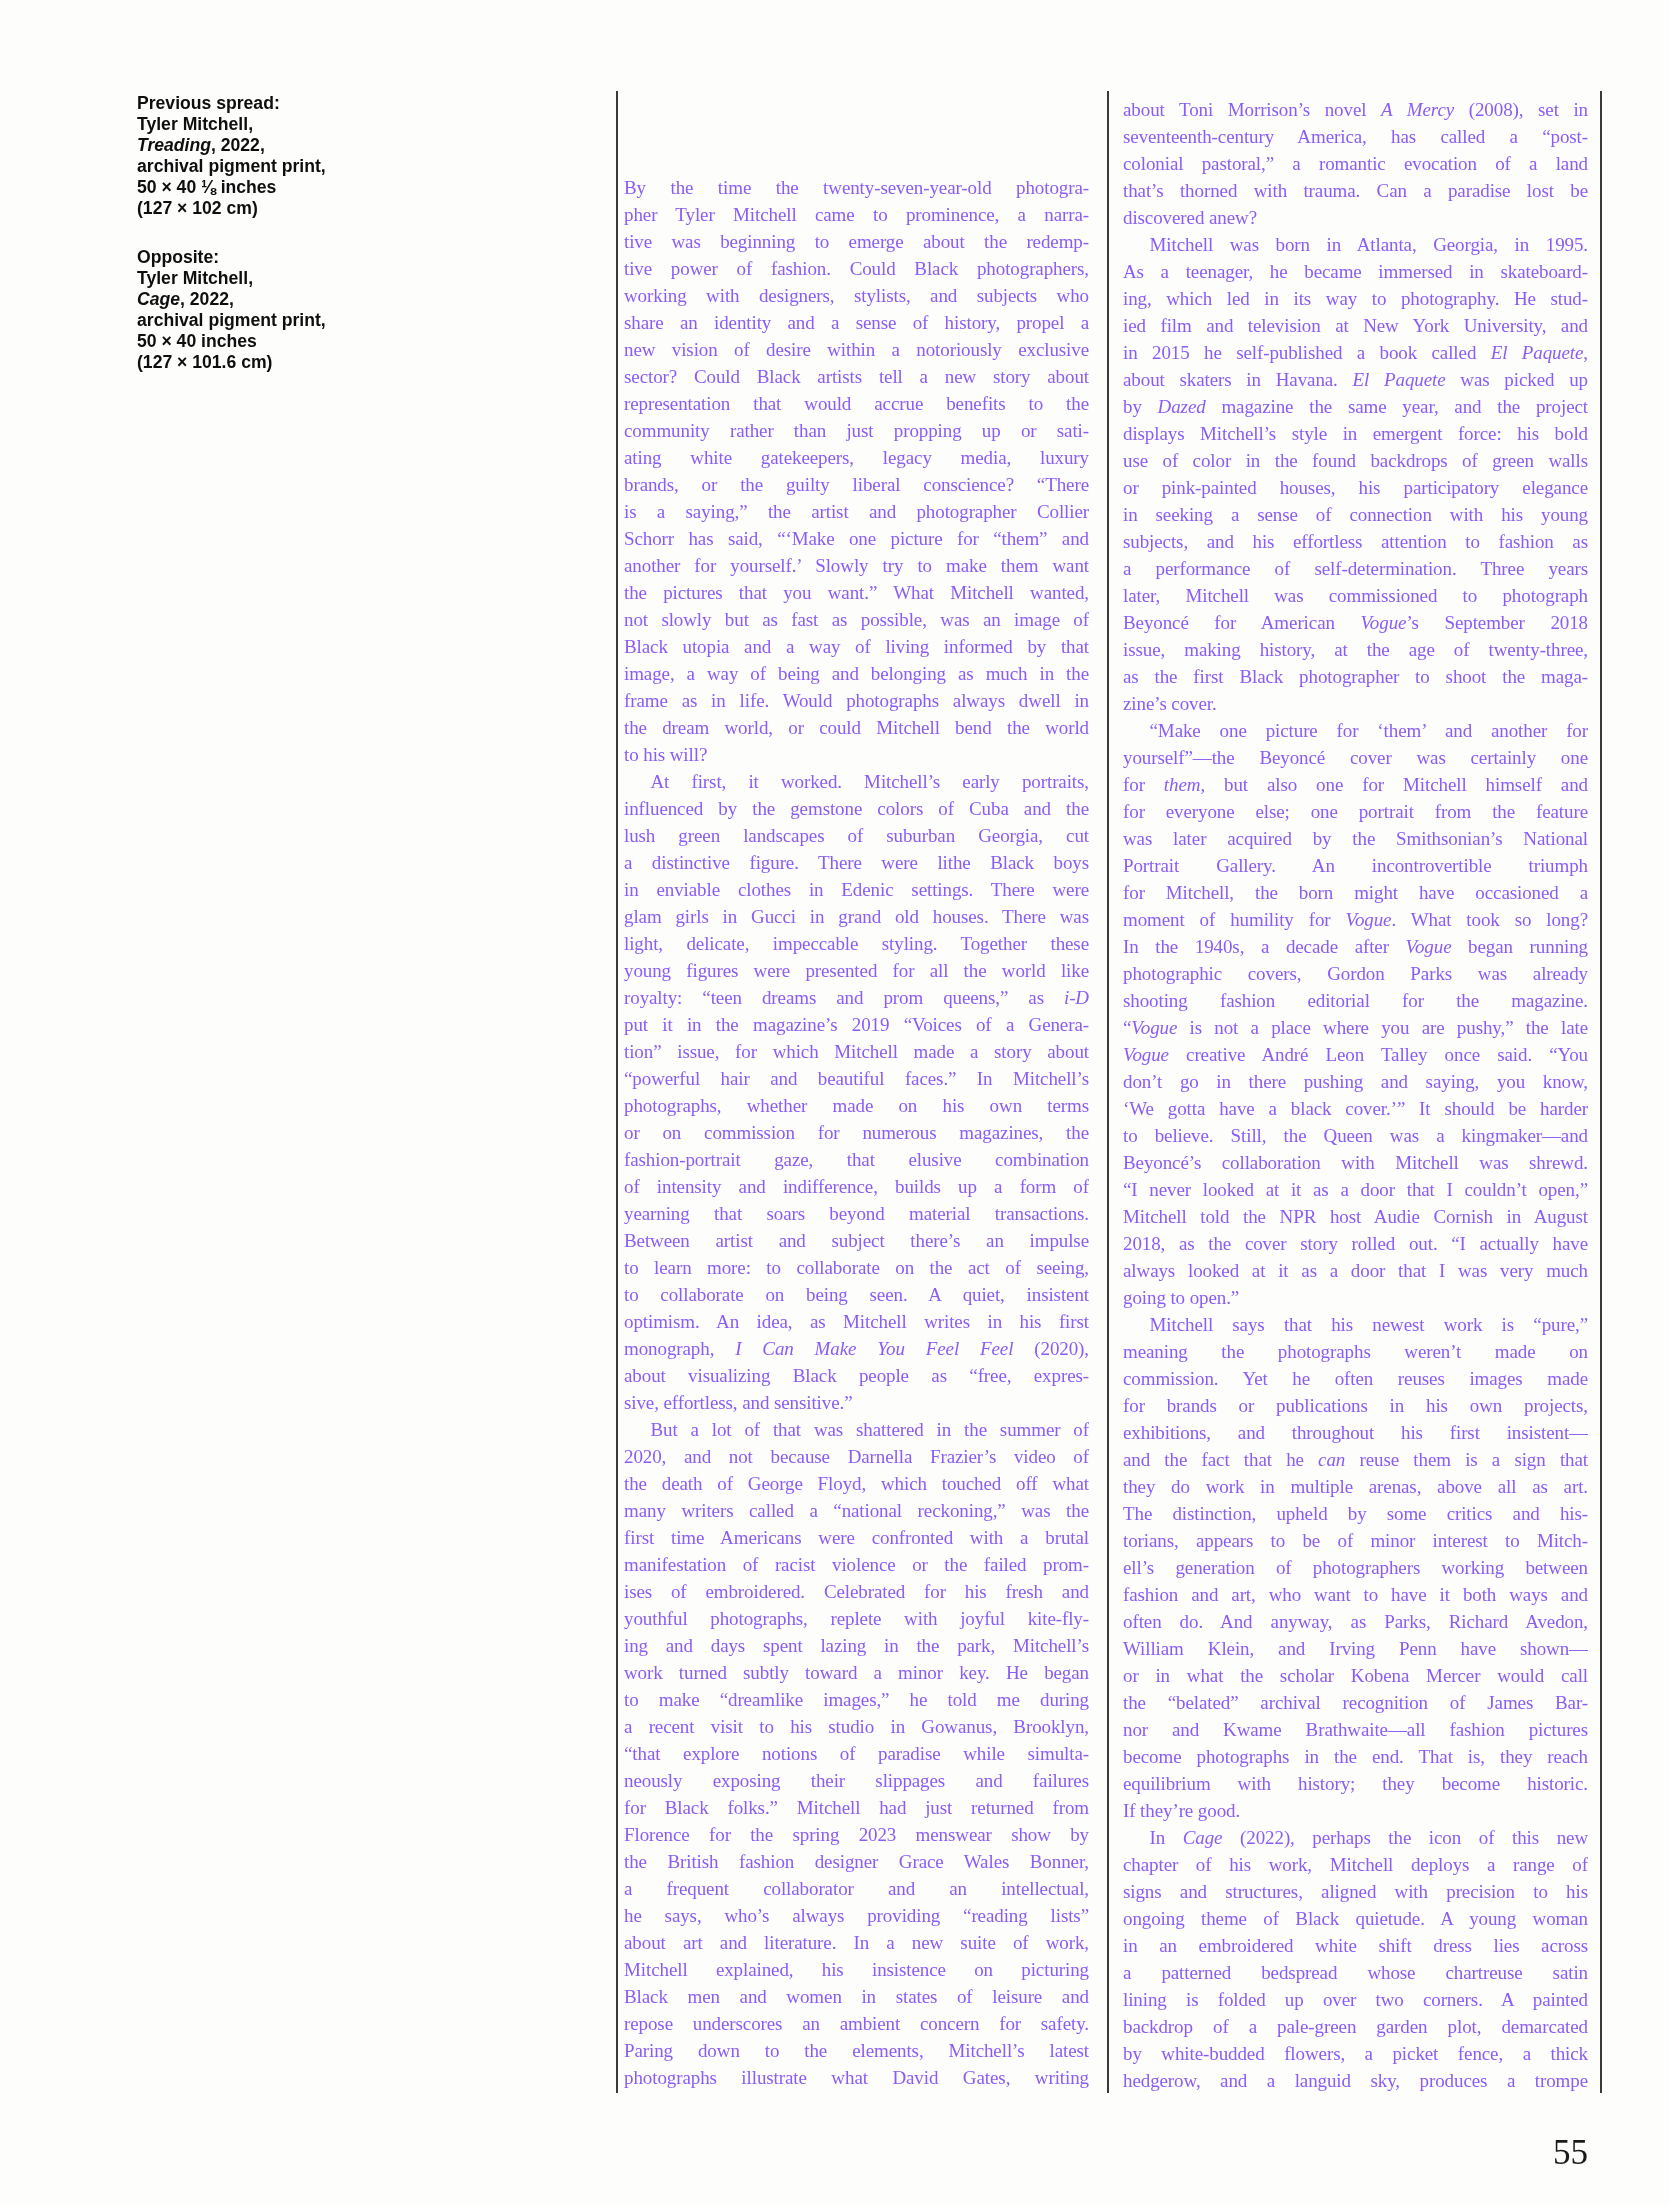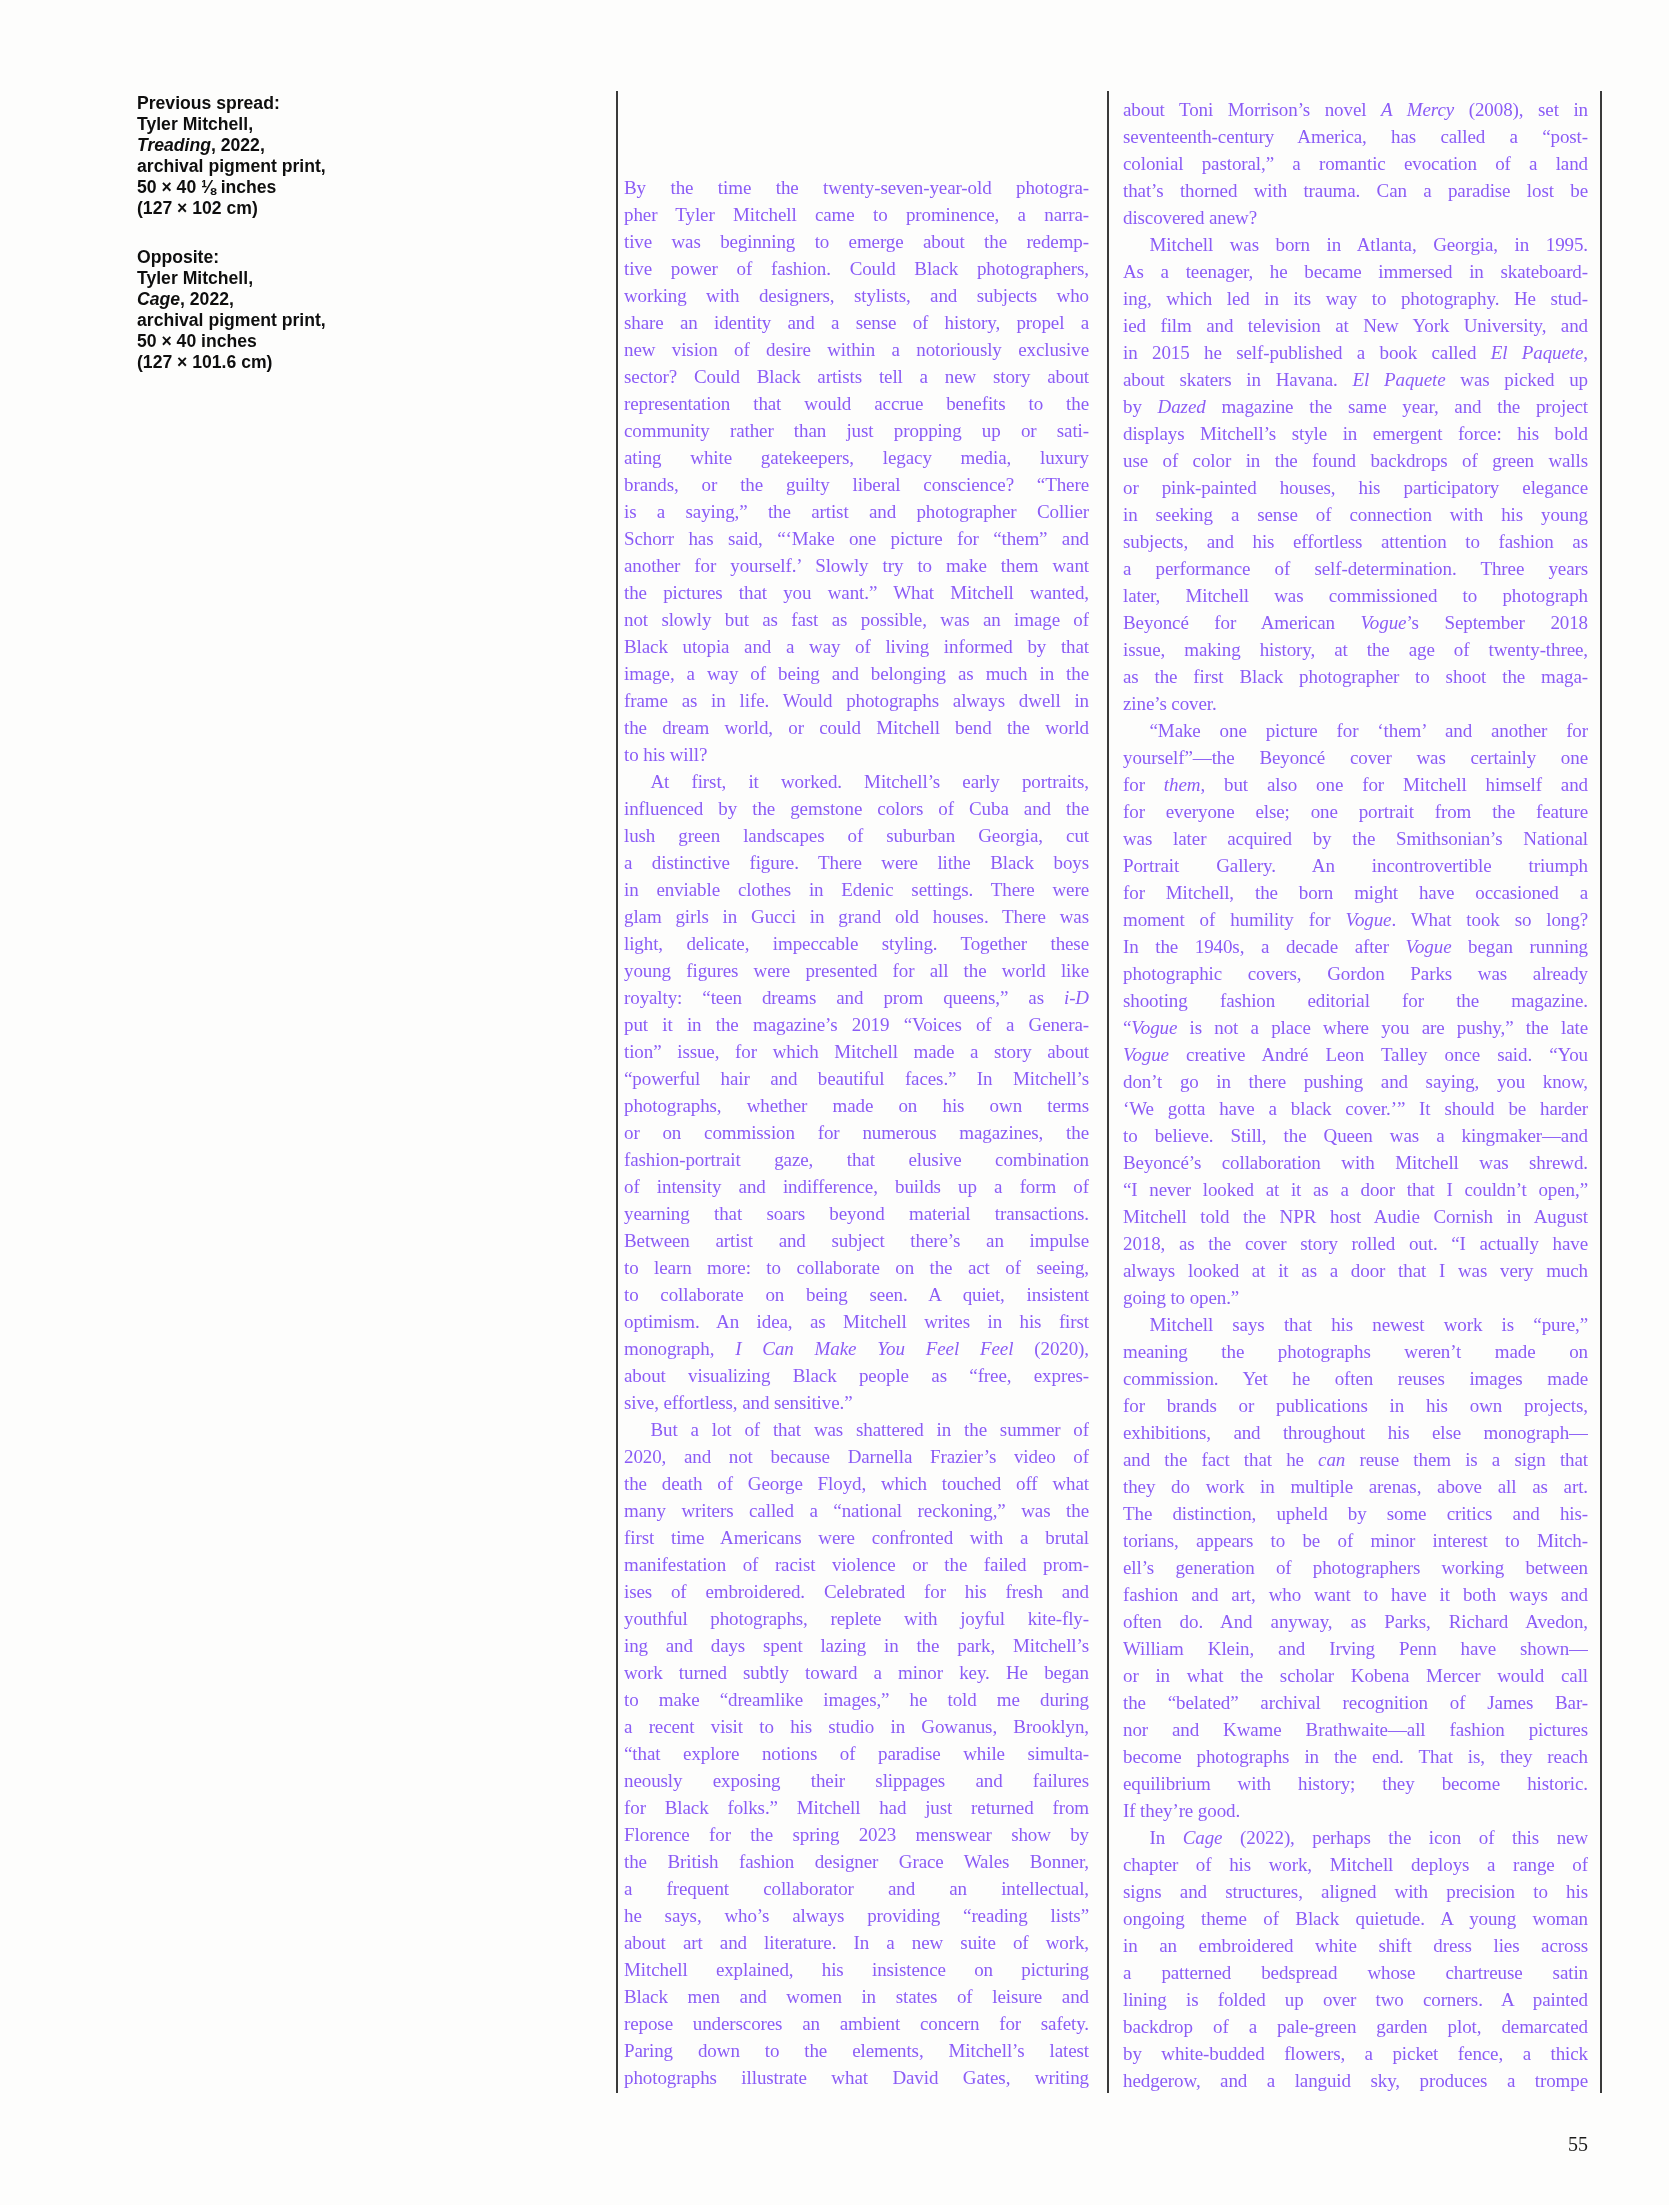--- a/index.html
+++ b/index.html
@@ -43,21 +43,21 @@
   .line{
     height:27px;overflow:hidden;white-space:nowrap;
     text-align:justify;text-align-last:justify;
   }
   .line.pend{text-align-last:left;}
   .line i{font-style:italic;}
   .caption i{font-style:italic;}
 
   .page-number{
     position:absolute;right:82px;top:2133px;
-    font-size:20px;color:#1a1a1a;
+    font-size:35px;color:#1a1a1a;
   }
 </style>
 </head>
 <body>
 
 <div class="page">
 
   <div class="caption">
       <div class="cap-block">
         <div>Previous spread:</div>
@@ -211,21 +211,21 @@
         <div class="line">Mitchell told the NPR host Audie Cornish in August</div>
         <div class="line">2018, as the cover story rolled out. “I actually have</div>
         <div class="line">always looked at it as a door that I was very much</div>
         <div class="line pend">going to open.”</div>
       </div>
       <div class="para indent">
         <div class="line">Mitchell says that his newest work is “pure,”</div>
         <div class="line">meaning the photographs weren’t made on</div>
         <div class="line">commission. Yet he often reuses images made</div>
         <div class="line">for brands or publications in his own projects,</div>
-        <div class="line">exhibitions, and throughout his else monograph—</div>
+        <div class="line">exhibitions, and throughout his first insistent—</div>
         <div class="line">and the fact that he <i>can</i> reuse them is a sign that</div>
         <div class="line">they do work in multiple arenas, above all as art.</div>
         <div class="line">The distinction, upheld by some critics and his-</div>
         <div class="line">torians, appears to be of minor interest to Mitch-</div>
         <div class="line">ell’s generation of photographers working between</div>
         <div class="line">fashion and art, who want to have it both ways and</div>
         <div class="line">often do. And anyway, as Parks, Richard Avedon,</div>
         <div class="line">William Klein, and Irving Penn have shown—</div>
         <div class="line">or in what the scholar Kobena Mercer would call</div>
         <div class="line">the “belated” archival recognition of James Bar-</div>

